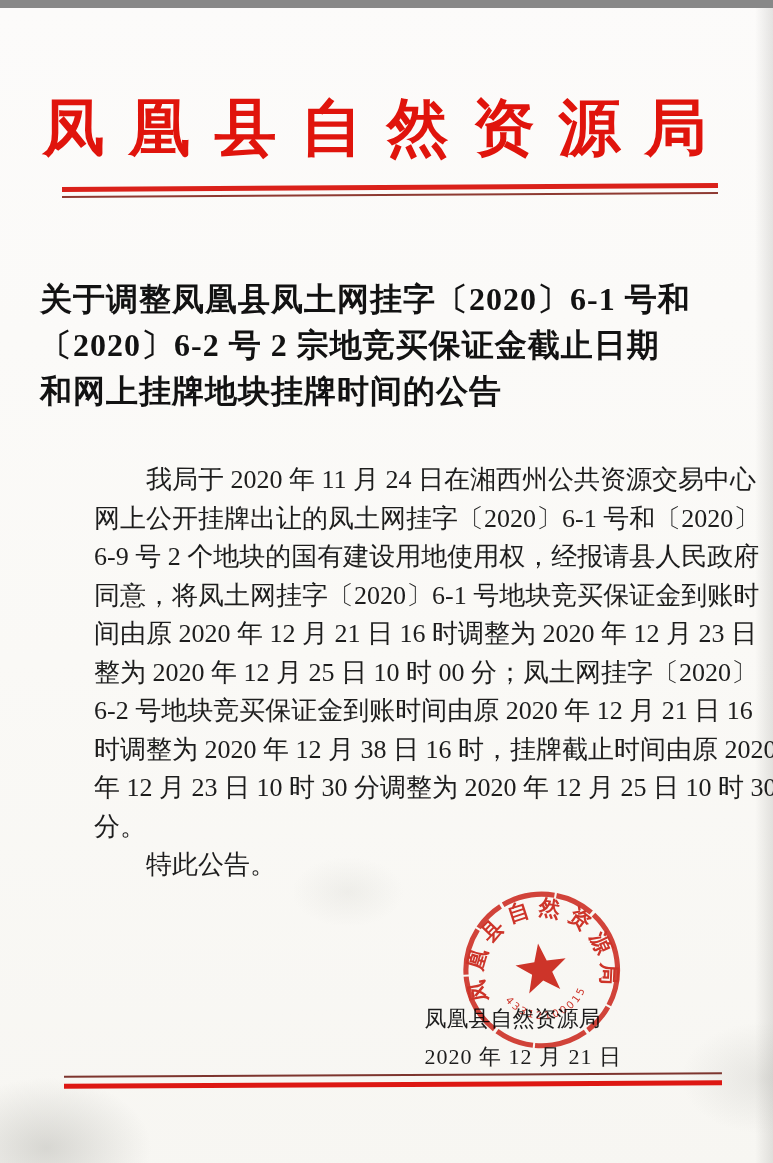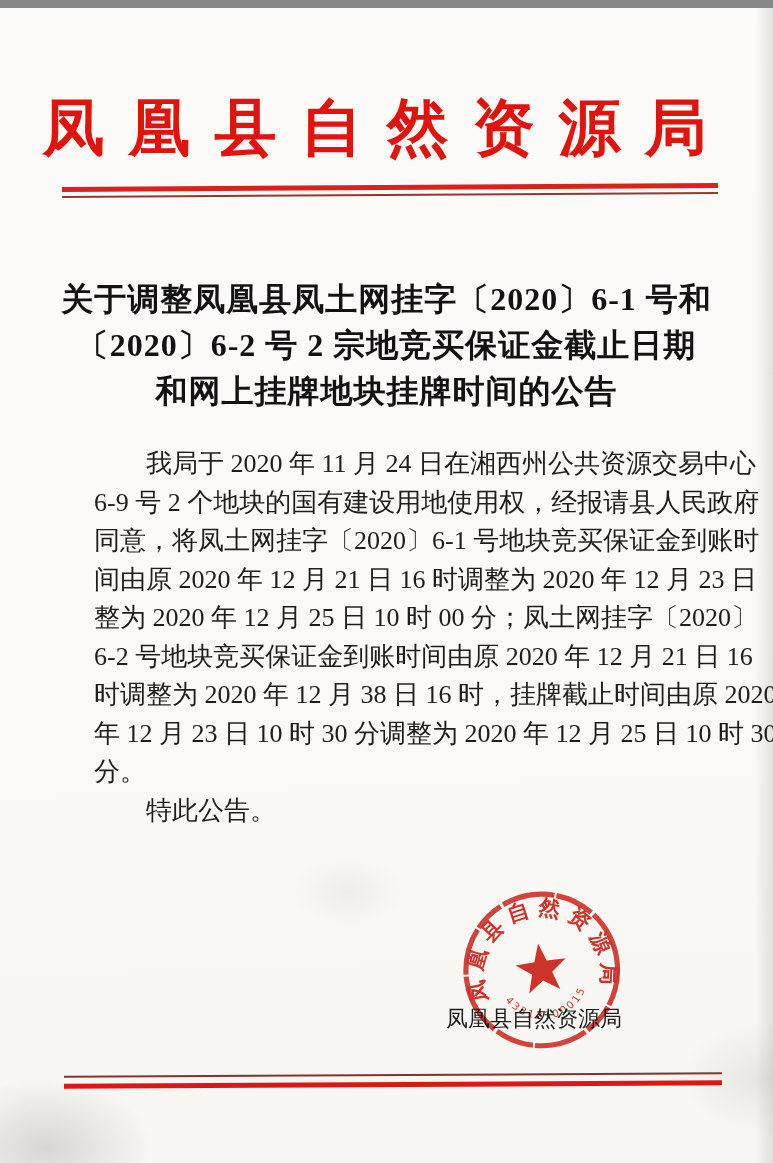--- a/index.html
+++ b/index.html
@@ -26,28 +26,28 @@
     margin-left:-24px;
     color:#e0140c;
     white-space:nowrap;
   }
   .top-rule{position:absolute;top:177px;left:62px;width:656px;transform:rotate(-0.35deg);}
   .top-rule .thick{height:5px;background:#da211a;}
   .top-rule .gap{height:4px;}
   .top-rule .thin{height:2px;background:#8e3a32;}
   .title{
     position:absolute;top:268px;left:40px;right:40px;
-    text-align:center;
+    text-align:left;
     font-size:32px;font-weight:bold;
     line-height:46px;
     letter-spacing:1px;
     color:#121212;
   }
   .body{
-    position:absolute;top:437px;left:94px;width:614px;
+    position:absolute;top:453px;left:94px;width:614px;
     font-size:26px;
     line-height:38.5px;
     color:#1d1d1d;
   }
   .bline{text-align:justify;text-align-last:justify;white-space:nowrap;}
   .bline.last{text-align-last:left;white-space:normal;}
   .bline.indent{padding-left:52px;}
   .sig-block{
     position:absolute;top:992px;right:151px;
     font-size:22px;line-height:38px;
@@ -81,33 +81,35 @@
   </div>
 
   <div class="title">
     <div>关于调整凤凰县凤土网挂字〔2020〕6-1 号和</div>
     <div>〔2020〕6-2 号 2 宗地竞买保证金截止日期</div>
     <div>和网上挂牌地块挂牌时间的公告</div>
   </div>
 
   <div class="body">
     <div class="bline indent">我局于 2020 年 11 月 24 日在湘西州公共资源交易中心</div>
+    <div class="bline">网上公开挂牌出让的凤土网挂字〔2020〕6-1 号和〔2020〕</div>
     <div class="bline">6-9 号 2 个地块的国有建设用地使用权，经报请县人民政府</div>
     <div class="bline">同意，将凤土网挂字〔2020〕6-1 号地块竞买保证金到账时</div>
     <div class="bline">间由原 2020 年 12 月 21 日 16 时调整为 2020 年 12 月 23 日</div>
     <div class="bline">整为 2020 年 12 月 25 日 10 时 00 分；凤土网挂字〔2020〕</div>
     <div class="bline">6-2 号地块竞买保证金到账时间由原 2020 年 12 月 21 日 16</div>
     <div class="bline">时调整为 2020 年 12 月 38 日 16 时，挂牌截止时间由原 2020</div>
     <div class="bline">年 12 月 23 日 10 时 30 分调整为 2020 年 12 月 25 日 10 时 30</div>
     <div class="bline last">分。</div>
     <div class="bline last indent">特此公告。</div>
   </div>
 
   <div class="sig-block">
     <div class="sig">凤凰县自然资源局</div>
+    <div class="date">2020 年 12 月 21 日</div>
   </div>
 
   <svg class="seal" viewBox="0 0 164 164" xmlns="http://www.w3.org/2000/svg">
     <defs>
       <path id="arcTop" d="M 29.5,109 A 58,58 0 1 1 134.5,109" fill="none"></path>
       <path id="arcBottom" d="M 40,99 A 45,45 0 0 0 124,99" fill="none"></path>
     </defs>
     <circle cx="82" cy="80" r="74" fill="none" stroke="#cf2318" stroke-width="5" stroke-dasharray="46 2 30 3 52 2 38 3 60 2" opacity="0.92"></circle>
     <polygon points="82,54 88.1,71.6 106.7,72 91.9,83.2 97.3,101 82,90.4 66.7,101 72.1,83.2 57.3,72 75.9,71.6" fill="#cf2318"></polygon>
     <text font-size="21" font-weight="bold" fill="#cf2318" letter-spacing="7" font-family="Liberation Serif, DejaVu Serif, serif">

